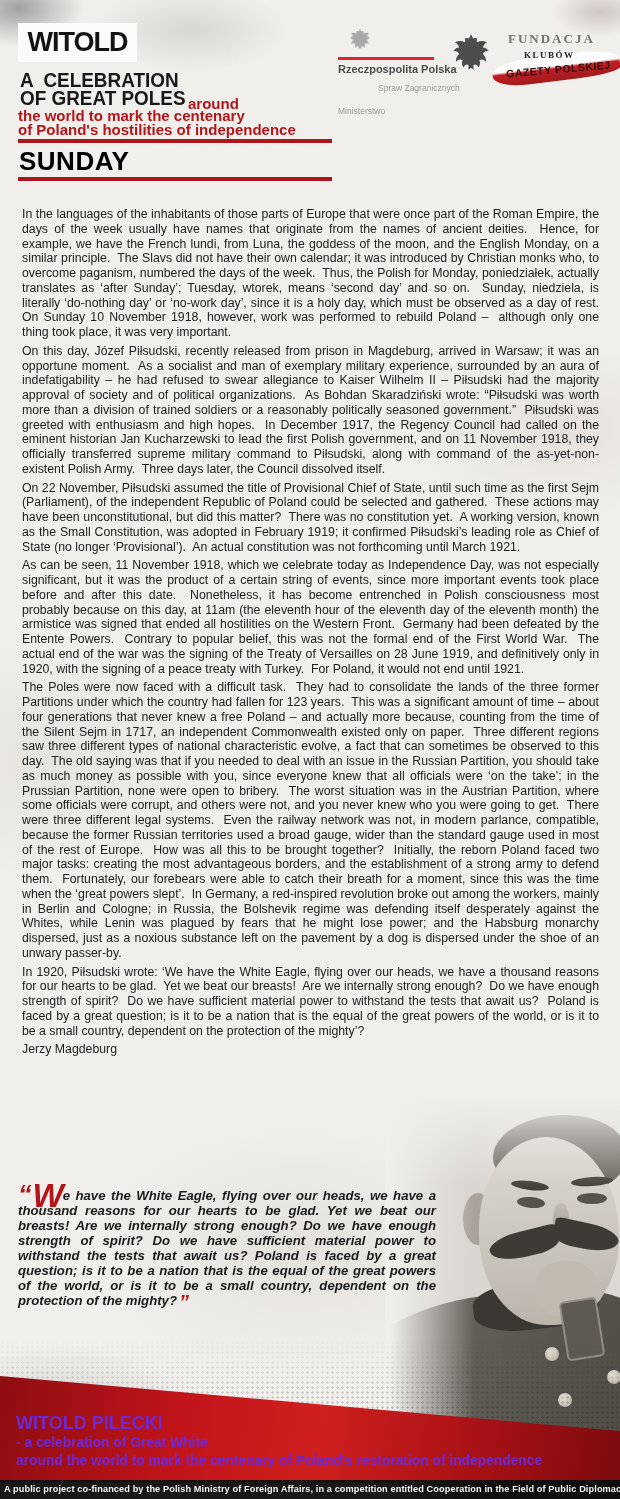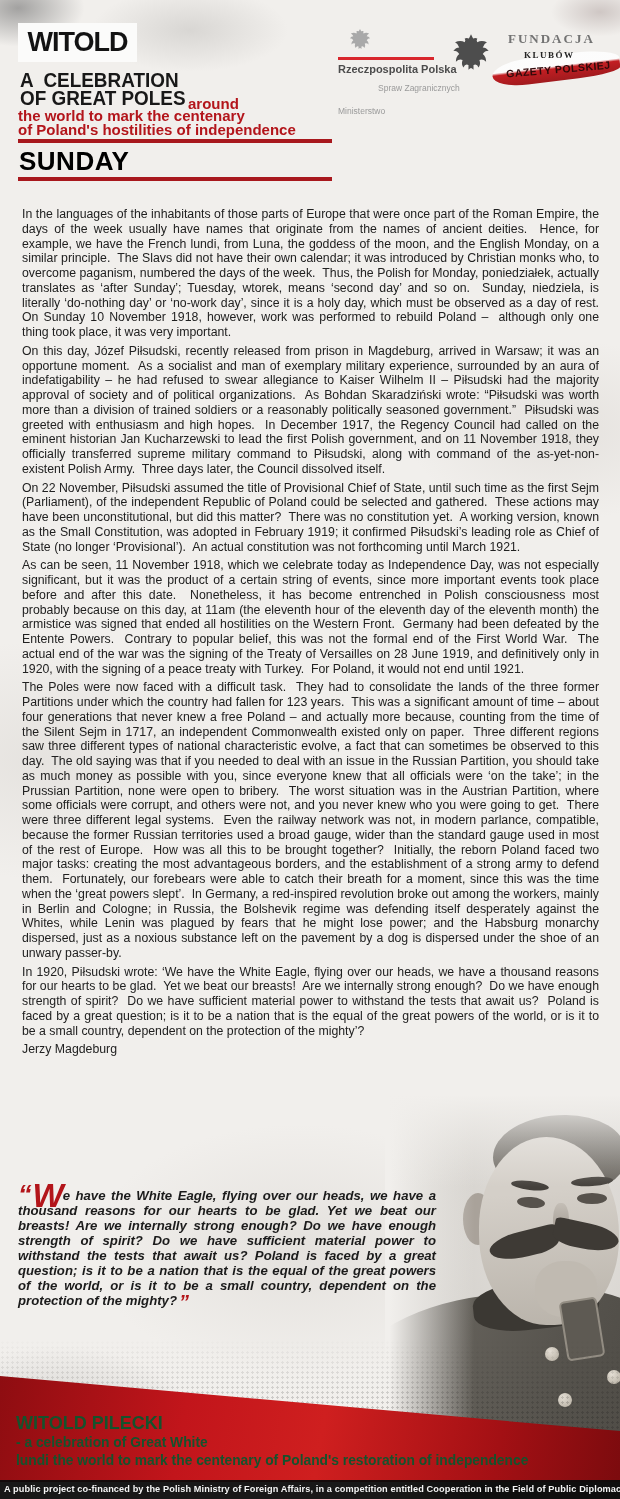--- a/index.html
+++ b/index.html
@@ -92,21 +92,21 @@
   .q-drop{color:#b3151a;font-size:33px;line-height:0;vertical-align:-7px;letter-spacing:-1px;}
   .q-close{color:#b3151a;font-size:20px;line-height:0;vertical-align:-4px;margin-left:2px;}
   
   .halftone{left:0;top:1330px;width:620px;height:152px;z-index:2;opacity:.22;
     background-image:radial-gradient(#1c1c1c 1px, transparent 1.3px);background-size:5px 5px;
     -webkit-mask-image:linear-gradient(to top, #000 45%, transparent 95%);
     mask-image:linear-gradient(to top, #000 45%, transparent 95%);}
   .footer-band{left:0;top:1376px;width:620px;height:106px;z-index:4;
     background:linear-gradient(100deg,#8e0d11 0%,#c2151b 30%,#cf1f1f 52%,#a31014 80%,#7c0b0e 100%);
     clip-path:polygon(0 0,100% 52%,100% 100%,0 100%);}
-  .footer-text{left:16px;top:1412px;z-index:5;color:#14532d;}
+  .footer-text{left:16px;top:1412px;z-index:5;color:#6d28d9;}
   .ft-title{font-weight:bold;font-size:18px;letter-spacing:0;line-height:22px;}
   .ft-line{font-weight:bold;font-size:13.8px;line-height:17.5px;}
   .credit-strip{left:0;top:1480px;width:620px;height:19px;z-index:6;background:rgba(11,11,11,.94);
     color:#f4f4f4;font-size:9.2px;font-weight:bold;line-height:19px;padding-left:4px;
     white-space:nowrap;box-sizing:border-box;letter-spacing:.1px;}
 </style>
 </head>
 <body>
 
 <div class="poster">
@@ -181,17 +181,17 @@
 
   <div class="abs quote-block">
     <span class="q-open">“</span><span class="q-drop">W</span><span>e have the White Eagle, flying over our heads, we have a thousand reasons for our hearts to be glad.  Yet we beat our breasts!  Are we internally strong enough?  Do we have enough strength of spirit?  Do we have sufficient material power to withstand the tests that await us?  Poland is faced by a great question; is it to be a nation that is the equal of the great powers of the world, or is it to be a small country, dependent on the protection of the mighty?</span><span class="q-close">”</span>
   </div>
 
   <div class="abs halftone"></div>
   <div class="abs footer-band"></div>
   <div class="abs footer-text">
     <div class="ft-title">WITOLD PILECKI</div>
     <div class="ft-line">- a celebration of Great White</div>
-    <div class="ft-line">lundi the world to mark the centenary of Poland's restoration of independence</div>
+    <div class="ft-line">around the world to mark the centenary of Poland's restoration of independence</div>
   </div>
   <div class="abs credit-strip">A public project co-financed by the Polish Ministry of Foreign Affairs, in a competition entitled Cooperation in the Field of Public Diplomacy 2018</div>
 
 </div>
 
 </body></html>

